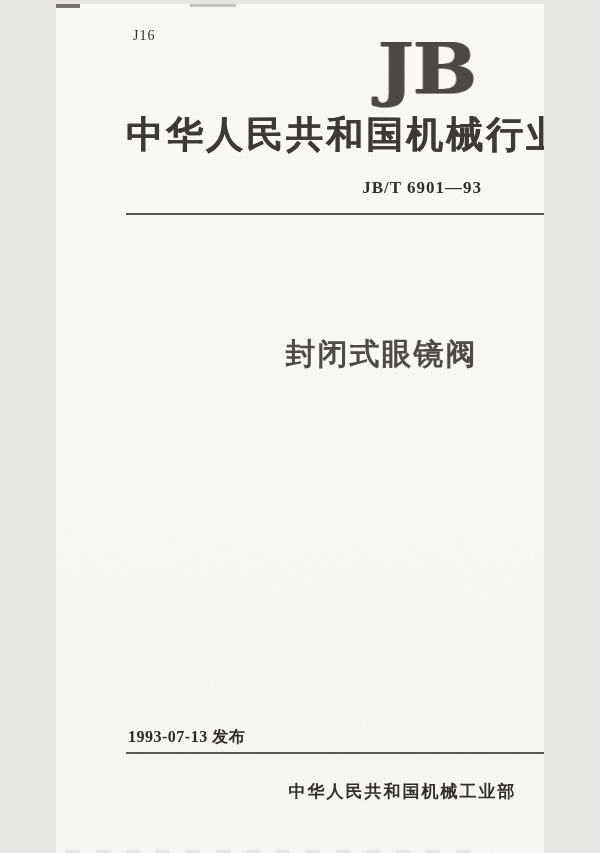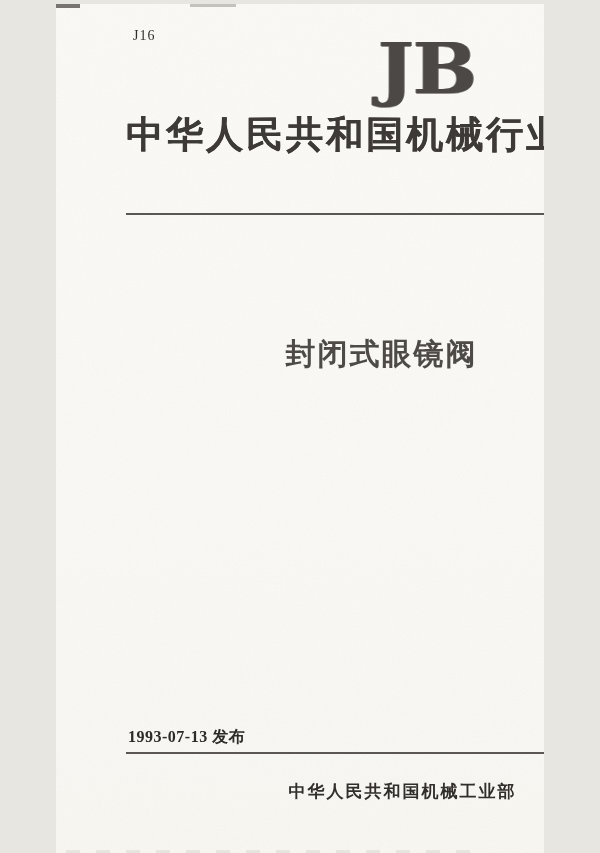--- a/index.html
+++ b/index.html
@@ -154,20 +154,21 @@
   <div class="mark-topleft"></div>
   <div class="mark-topmid"></div>
   <div class="mark-bottomnoise"></div>
 
   <div class="classification-code">J16</div>
 
   <div class="jb-logo">JB</div>
 
   <h1 class="header-title">中华人民共和国机械行业标准</h1>
 
+  <div class="standard-number">JB/T 6901—93</div>
 
   <div class="rule rule-header"></div>
 
   <div class="document-title">封闭式眼镜阀</div>
 
   <div class="dates-row">
     <span>
       <span>1993-07-13</span>
       <span>发布</span>
     </span>

